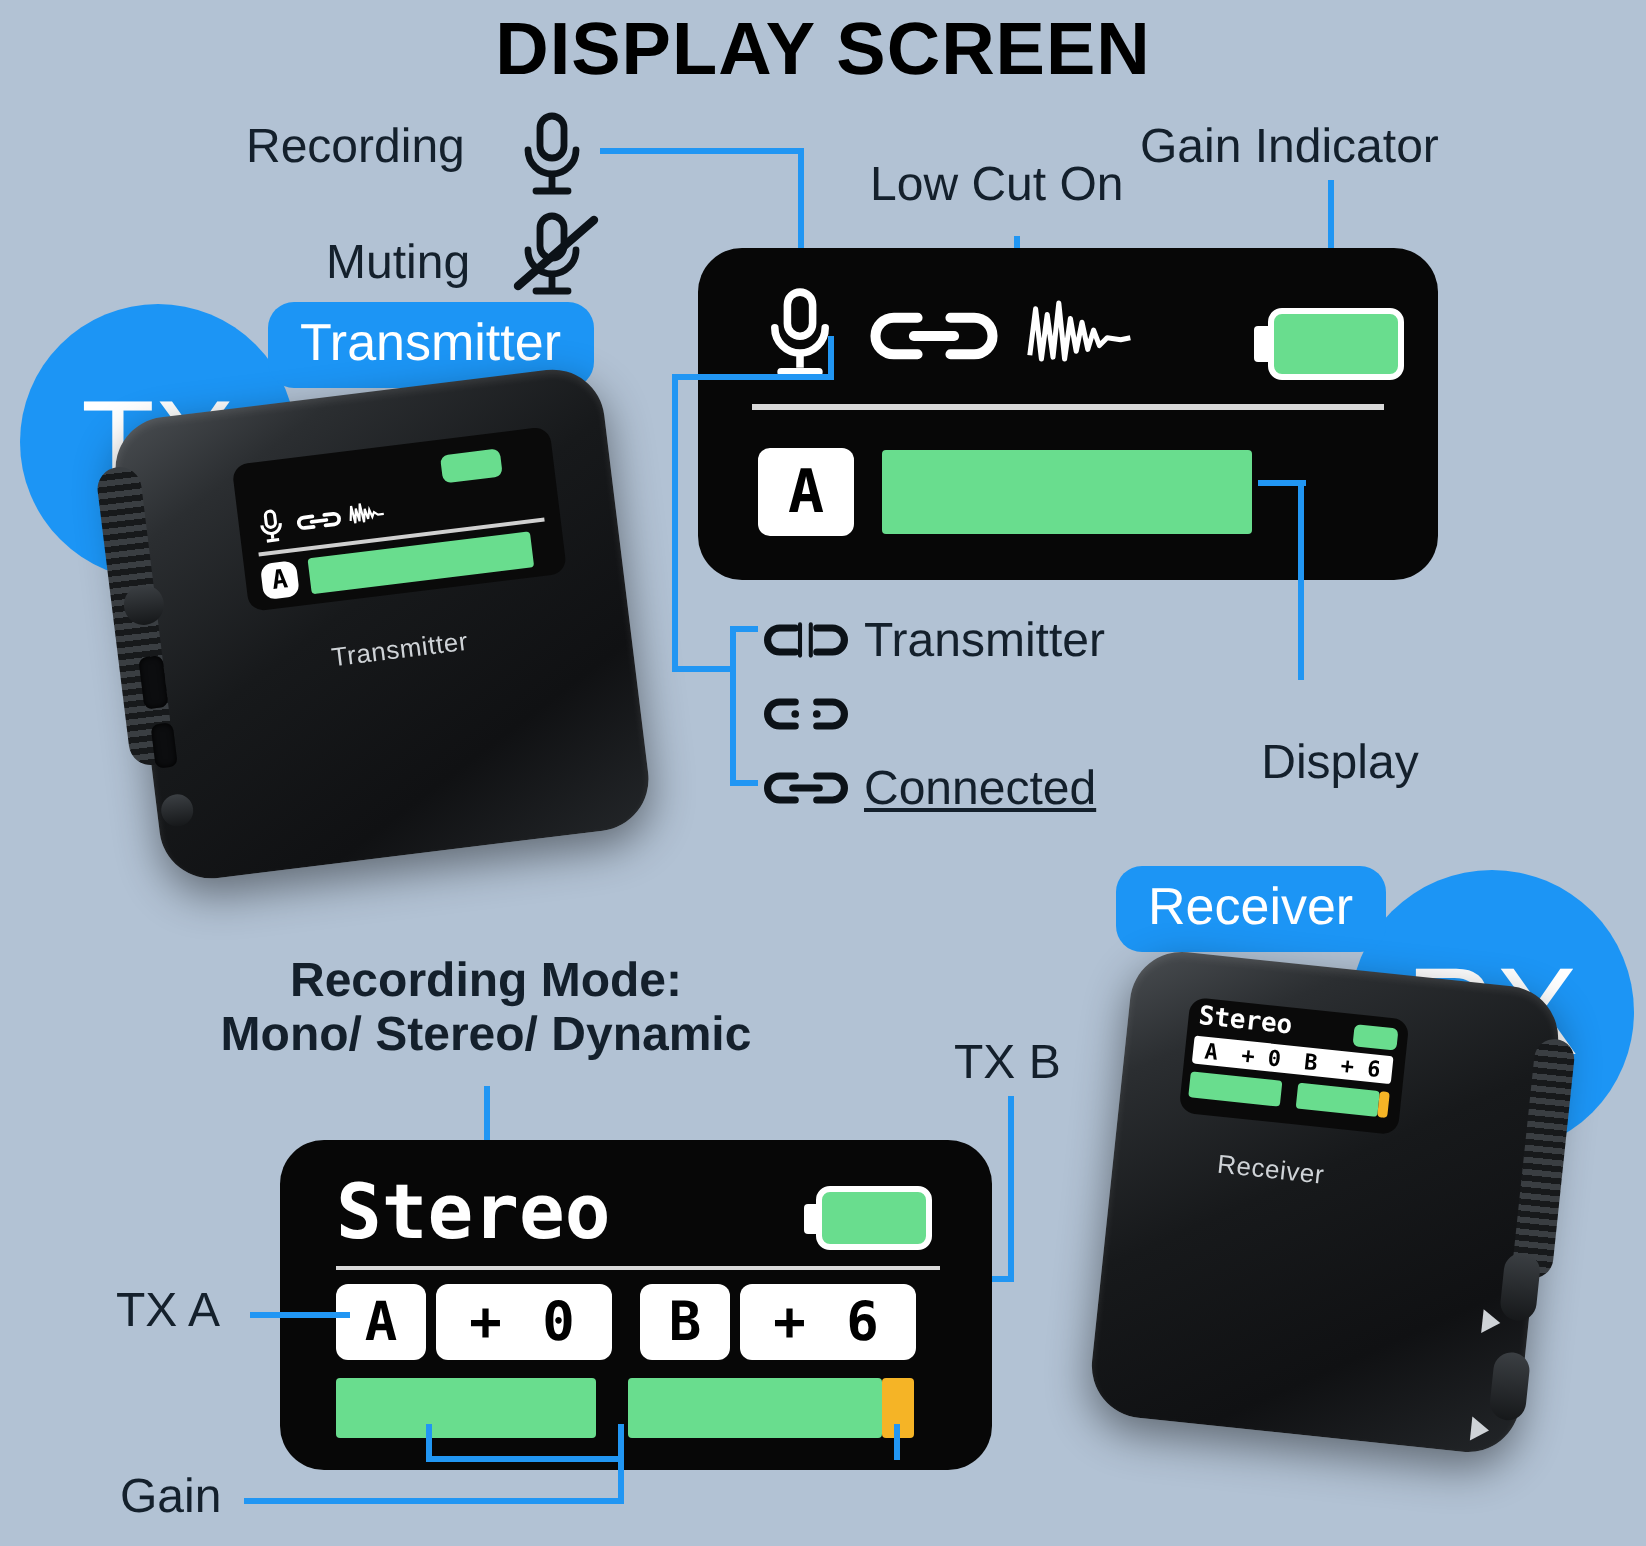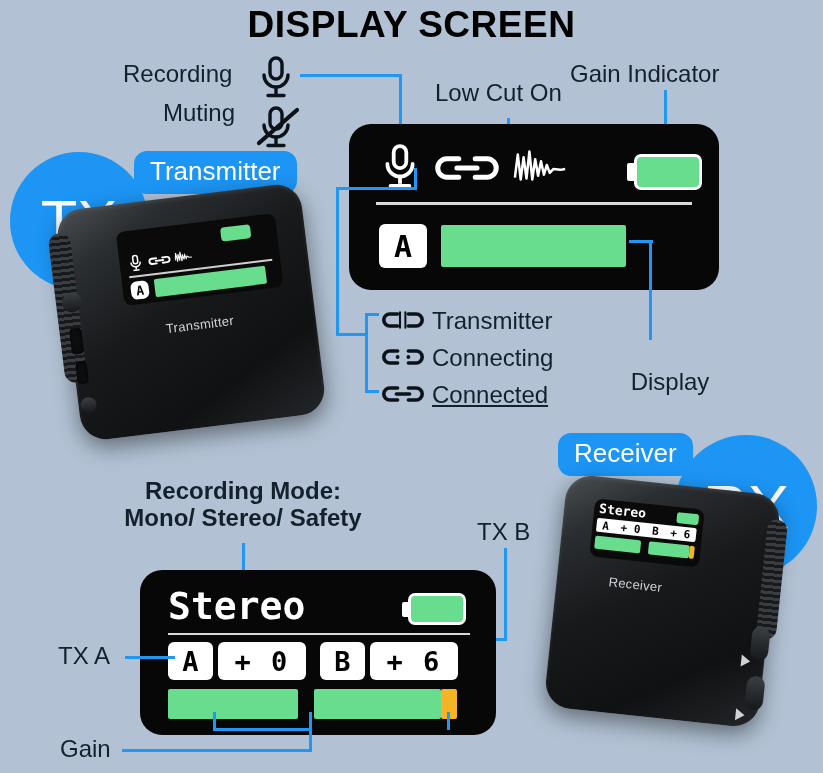--- a/index.html
+++ b/index.html
@@ -98,21 +98,21 @@
 
   <div class="abs lbl" style="left:123px;top:61px;">Recording</div>
 
   <svg class="abs" style="left:256px;top:55px;" width="40" height="44" viewBox="0 0 40 44">
     <rect x="14" y="3" width="12" height="21" rx="6" fill="none" stroke="#0c1218" stroke-width="3.4"></rect>
     <path d="M8 20a12 12 0 0 0 24 0" fill="none" stroke="#0c1218" stroke-width="3.4" stroke-linecap="round"></path>
     <line x1="20" y1="32" x2="20" y2="39" stroke="#0c1218" stroke-width="3.4"></line>
     <line x1="12" y1="40.5" x2="28" y2="40.5" stroke="#0c1218" stroke-width="3.4" stroke-linecap="round"></line>
   </svg>
 
-  <div class="abs lbl" style="left:163px;top:100px;text-align:center;">Muting</div>
+  <div class="abs lbl" style="left:163px;top:119px;text-align:center;">Muting</div>
   <svg class="abs" style="left:256px;top:105px;" width="44" height="44" viewBox="0 0 44 44">
     <rect x="14" y="3" width="12" height="21" rx="6" fill="none" stroke="#0c1218" stroke-width="3.4"></rect>
     <path d="M8 20a12 12 0 0 0 24 0" fill="none" stroke="#0c1218" stroke-width="3.4" stroke-linecap="round"></path>
     <line x1="20" y1="32" x2="20" y2="39" stroke="#0c1218" stroke-width="3.4"></line>
     <line x1="12" y1="40.5" x2="28" y2="40.5" stroke="#0c1218" stroke-width="3.4" stroke-linecap="round"></line>
     <line x1="3" y1="38" x2="41" y2="5" stroke="#0c1218" stroke-width="4.2" stroke-linecap="round"></line>
   </svg>
 
   <div class="ln lnh" style="left:300px;top:74px;width:102px;"></div>
   <div class="ln lnv" style="left:399px;top:74px;height:74px;"></div>
@@ -203,21 +203,20 @@
     <line x1="39" y1="3" x2="39" y2="29" stroke="#0c1218" stroke-width="3.4" stroke-linecap="round"></line>
   </svg>
   <div class="abs lbl" style="left:432px;top:308px;">Transmitter</div>
 
   <svg class="abs" style="left:382px;top:345px;" width="42" height="24" viewBox="0 0 70 32">
     <path d="M26 6H13a10 10 0 0 0 0 20h13" fill="none" stroke="#0c1218" stroke-width="6" stroke-linecap="round"></path>
     <path d="M44 6h13a10 10 0 0 1 0 20H44" fill="none" stroke="#0c1218" stroke-width="6" stroke-linecap="round"></path>
     <circle cx="26" cy="16" r="3.2" fill="#0c1218"></circle>
     <circle cx="44" cy="16" r="3.2" fill="#0c1218"></circle>
   </svg>
-  <div class="abs lbl" style="left:432px;top:345px;">Connecting</div>
 
   <svg class="abs" style="left:382px;top:382px;" width="42" height="24" viewBox="0 0 70 32">
     <path d="M26 6H13a10 10 0 0 0 0 20h13" fill="none" stroke="#0c1218" stroke-width="6" stroke-linecap="round"></path>
     <path d="M44 6h13a10 10 0 0 1 0 20H44" fill="none" stroke="#0c1218" stroke-width="6" stroke-linecap="round"></path>
     <line x1="24" y1="16" x2="46" y2="16" stroke="#0c1218" stroke-width="6" stroke-linecap="round"></line>
   </svg>
   <div class="abs lbl" style="left:432px;top:382px;text-decoration:underline;">Connected</div>
 
   <div class="ln lnv" style="left:649px;top:240px;height:100px;"></div>
   <div class="ln lnh" style="left:629px;top:240px;width:24px;"></div>
@@ -251,21 +250,21 @@
       </div>
       <div class="greenbar" style="position:absolute;left:4px;top:37px;width:46px;height:13px;border-radius:2px;"></div>
       <div class="greenbar" style="position:absolute;left:58px;top:37px;width:41px;height:13px;border-radius:2px;"></div>
       <div class="orangetip" style="position:absolute;left:99px;top:37px;width:5px;height:13px;border-radius:2px;"></div>
     </div>
     <div class="brand" style="left:52px;top:96px;">Receiver</div>
   </div>
 
   <div class="abs lbl c" style="left:58px;top:478px;width:370px;font-weight:bold;">
     <span>Recording Mode:</span><br>
-    <span>Mono/ Stereo/ Safety</span>
+    <span>Mono/ Stereo/ Dynamic</span>
   </div>
   <div class="ln lnv" style="left:242px;top:543px;height:54px;"></div>
 
   <div class="abs lbl" style="left:477px;top:519px;">TX B</div>
   <div class="ln lnv" style="left:504px;top:548px;height:93px;"></div>
   <div class="ln lnh" style="left:342px;top:638px;width:165px;"></div>
   <div class="ln lnv" style="left:342px;top:638px;height:18px;"></div>
 
   <div class="abs panel" style="left:140px;top:570px;width:356px;height:165px;">
 

